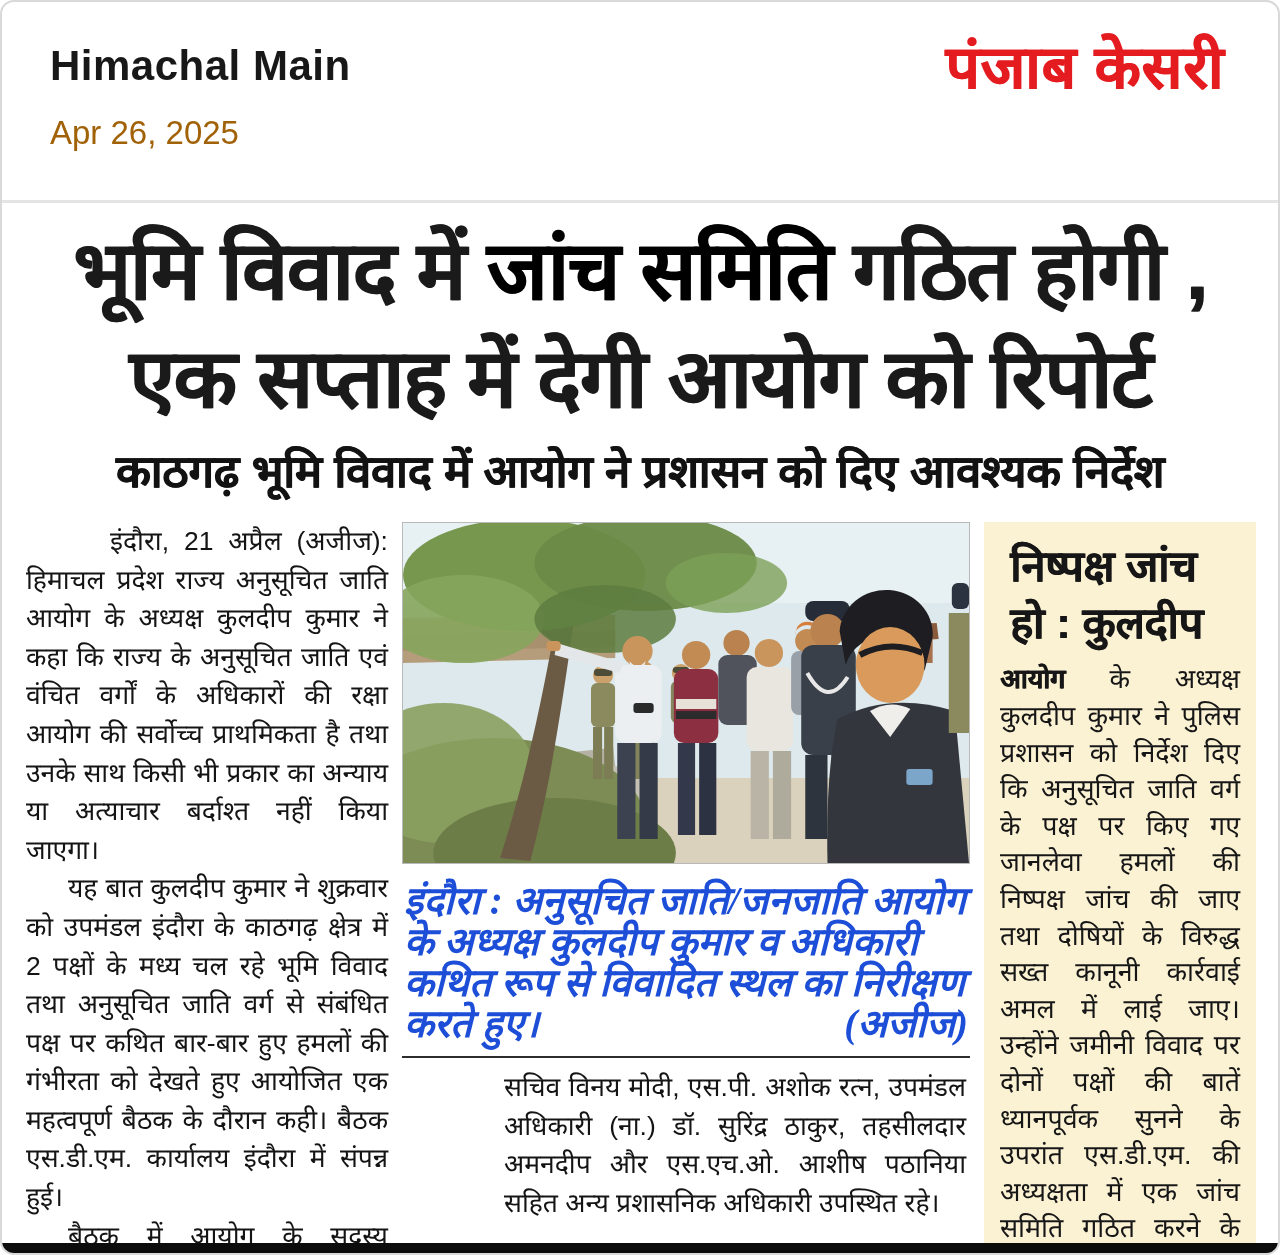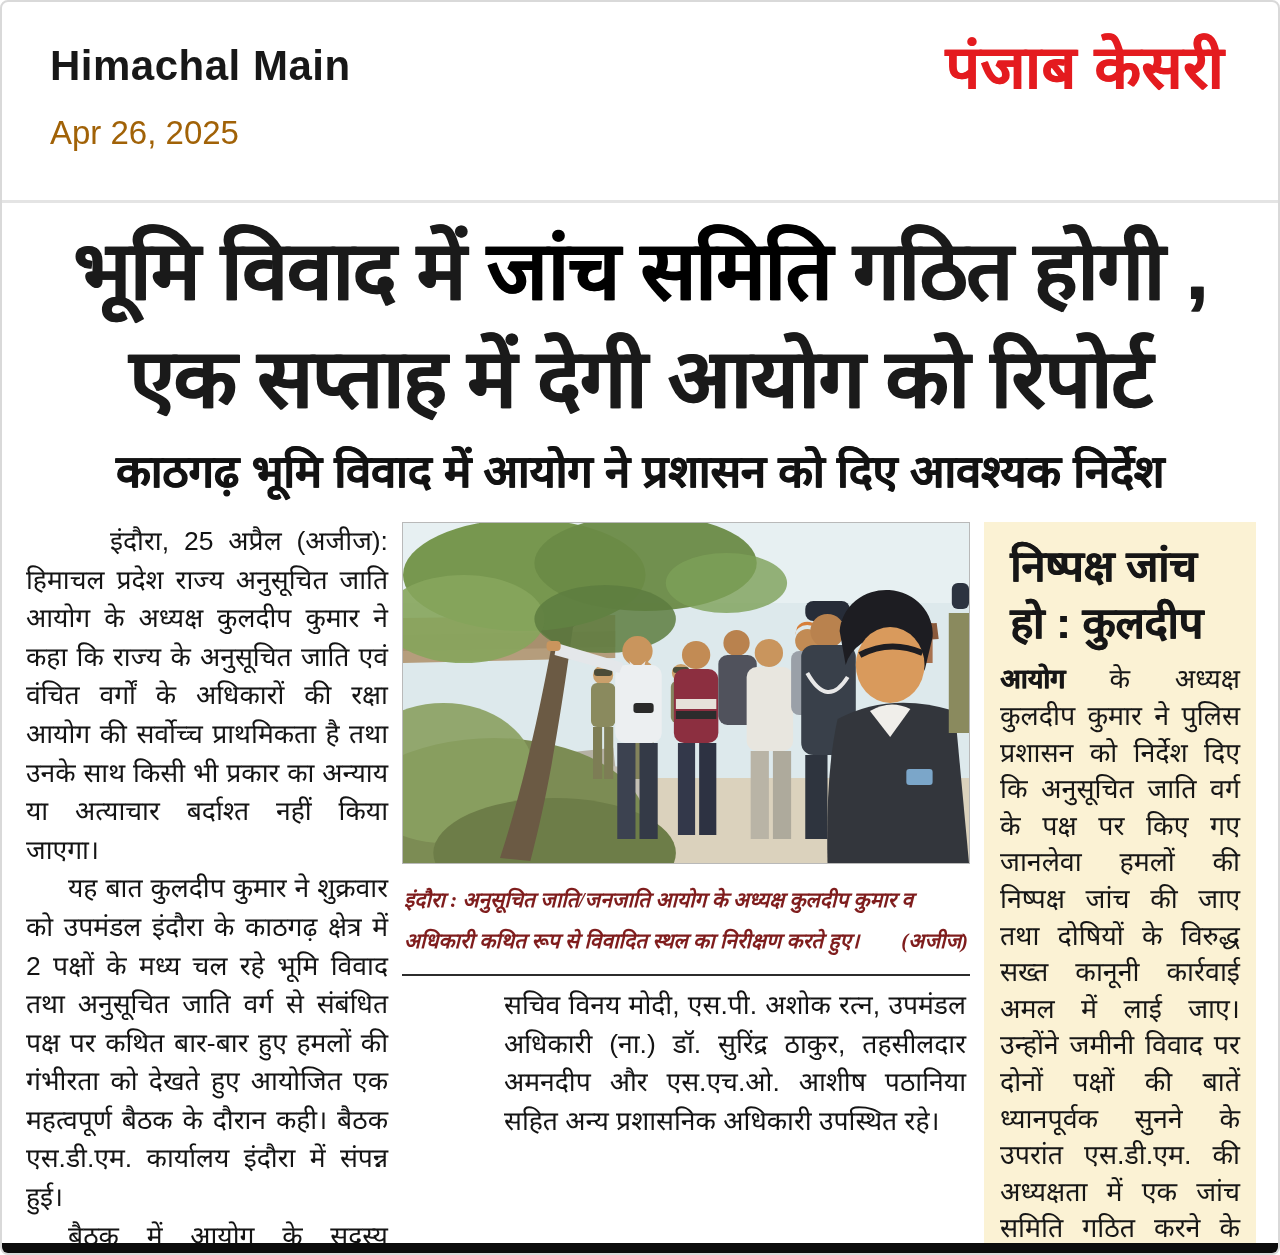--- a/index.html
+++ b/index.html
@@ -1,18 +1,18 @@
 <!DOCTYPE html>
 <html lang="hi"><head>
 <meta charset="utf-8">
 <style>
   html,body{margin:0;padding:0;background:#ffffff;}
   body{width:1280px;height:1255px;font-family:"Liberation Sans","DejaVu Sans",sans-serif;}
   .page{box-sizing:border-box;position:relative;width:1280px;height:1255px;background:#fff;
-        border:2px solid #d9d9d9;border-radius:8px;overflow:hidden;}
+        border:2px solid #d9d9d9;border-radius:14px;overflow:hidden;}
   
   .header{display:flex;justify-content:space-between;align-items:flex-start;
           padding:34px 54px 0 48px;height:160px;}
   .edition-title{font-size:42px;font-weight:600;color:#181818;letter-spacing:.5px;margin:6px 0 0 0;}
   .date{font-size:33px;color:#a16207;margin-top:24px;font-weight:400;}
   .masthead{font-size:60px;line-height:1;font-weight:900;color:#e41b1f;letter-spacing:1px;
             margin-top:2px;text-shadow:1px 0 0 #e41b1f;}
   .header-divider{border:none;border-top:3px solid #e4e4e4;margin:4px 0 0 0;}
   
   .headline{margin:14px 18px 0 18px;text-align:center;color:#1a1a1a;}
@@ -26,21 +26,21 @@
   .col-left{width:362px;flex:none;}
   .col-center{width:568px;flex:none;}
   .col-right{flex:1;background:#fbf2d4;padding:10px 16px 18px 16px;box-sizing:border-box;}
   .body-text{font-size:26.5px;line-height:38.6px;text-align:justify;color:#141414;margin:0;}
   .indent-lg{text-indent:84px;}
   .indent-sm{text-indent:42px;}
   
   .photo-frame{border:1px solid #b9b9b9;background:#dfe9ea;height:340px;overflow:hidden;}
   .photo-frame svg{display:block;width:100%;height:100%;}
   .caption{font-family:"Liberation Serif","DejaVu Serif",serif;font-style:italic;font-weight:700;
-           font-size:21px;line-height:41px;color:#7f1d1d;padding:16px 2px 12px 2px;
+           font-size:39px;line-height:41px;color:#1d4ed8;padding:16px 2px 12px 2px;
            border-bottom:2px solid #2c2c2c;text-align:left;}
   .caption .credit{float:right;margin-left:15px;}
   .center-text{margin:10px 4px 0 102px;}
   
   .sidebar-heading{font-size:43px;line-height:1.32;font-weight:800;color:#161616;margin:6px 0 10px 10px;
                    text-shadow:.8px 0 0 currentColor;}
   .sidebar-body{font-size:26.8px;line-height:36.6px;text-align:justify;color:#161616;margin:0;}
   .sidebar-body .lead-word{font-weight:700;text-shadow:.8px 0 0 currentColor;}
   
   .bottom-bar{position:absolute;left:0;right:0;bottom:0;height:10px;background:#0c0c0c;}
@@ -61,21 +61,21 @@
 
   <div class="headline">
     <div class="hl-line"><span>भूमि विवाद में </span><span class="hl-red">जांच समिति</span><span> गठित होगी ,</span></div>
     <div class="hl-line">एक सप्ताह में देगी आयोग को रिपोर्ट</div>
   </div>
   <div class="subheadline">काठगढ़ भूमि विवाद में आयोग ने प्रशासन को दिए आवश्यक निर्देश</div>
 
   <div class="columns">
 
     <div class="col-left">
-      <p class="body-text indent-lg">इंदौरा, 25 अप्रैल (अजीज): हिमाचल प्रदेश राज्य अनुसूचित जाति आयोग के अध्यक्ष कुलदीप कुमार ने कहा  कि राज्य के अनुसूचित जाति एवं वंचित वर्गों के अधिकारों की रक्षा आयोग की सर्वोच्च प्राथमिकता है तथा उनके साथ किसी भी प्रकार का अन्याय या अत्याचार बर्दाश्त नहीं किया जाएगा।</p>
+      <p class="body-text indent-lg">इंदौरा, 21 अप्रैल (अजीज): हिमाचल प्रदेश राज्य अनुसूचित जाति आयोग के अध्यक्ष कुलदीप कुमार ने कहा  कि राज्य के अनुसूचित जाति एवं वंचित वर्गों के अधिकारों की रक्षा आयोग की सर्वोच्च प्राथमिकता है तथा उनके साथ किसी भी प्रकार का अन्याय या अत्याचार बर्दाश्त नहीं किया जाएगा।</p>
       <p class="body-text indent-sm">यह बात कुलदीप कुमार ने शुक्रवार को उपमंडल इंदौरा के काठगढ़ क्षेत्र में 2 पक्षों के मध्य चल रहे भूमि विवाद तथा अनुसूचित जाति वर्ग से संबंधित पक्ष पर कथित बार-बार हुए हमलों की गंभीरता को देखते हुए आयोजित एक महत्वपूर्ण बैठक के दौरान कही। बैठक एस.डी.एम. कार्यालय इंदौरा में संपन्न हुई।</p>
       <p class="body-text indent-sm">बैठक में आयोग के सदस्य अधिवक्ता विजय डोगरा, अधिवक्ता दिग्विजय मल्होत्रा, सदस्य</p>
     </div>
 
     <div class="col-center">
       <div class="photo-frame">
         <svg viewBox="0 0 560 340" preserveAspectRatio="none">
 
           <rect x="0" y="0" width="560" height="340" fill="#dde9ec"></rect>
           <rect x="0" y="0" width="560" height="80" fill="#e7f0f2"></rect>

